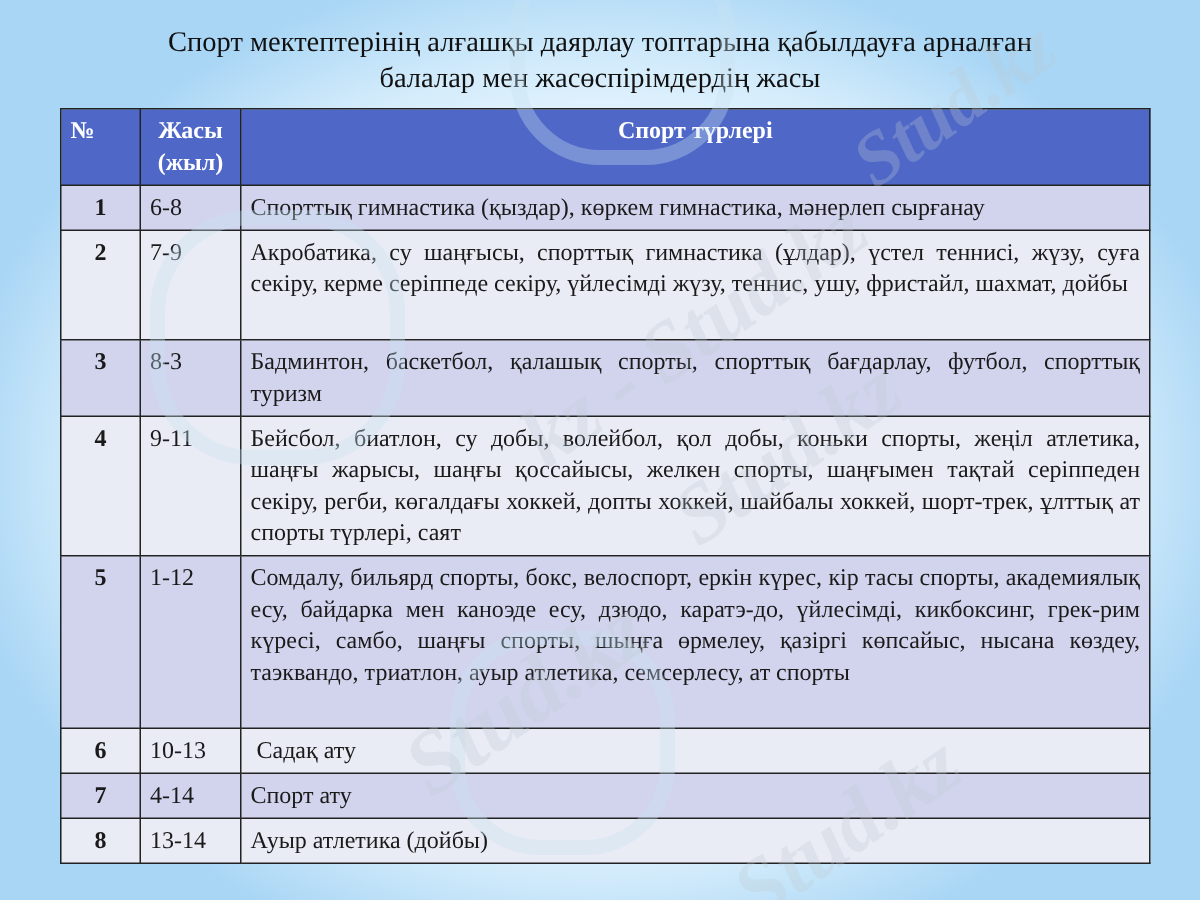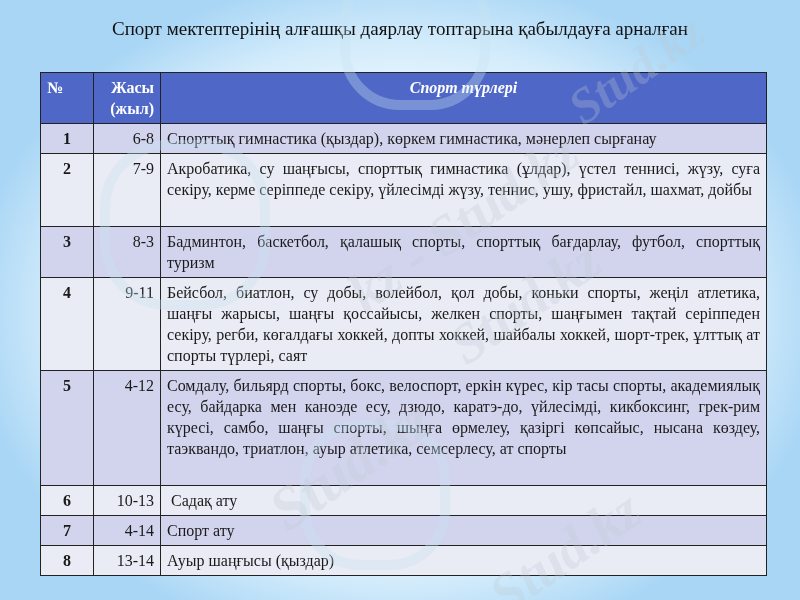--- a/index.html
+++ b/index.html
@@ -29,43 +29,44 @@
       border-collapse: collapse; table-layout: fixed; z-index: 2;
       font-size: 16px; line-height: 21px; color: #1a1a1a;
     }
     table.sports td, table.sports th {
       border: 1.5px solid #222; vertical-align: top; padding: 4px 6px;
     }
     table.sports th {
       background: #4f68c8; color: #fff; font-weight: bold; height: 42px;
     }
     th.col-num { width: 40px; text-align: left; padding-left: 8px; }
-    th.col-age { width: 54px; text-align: right; }
-    th.col-sport { text-align: center; font-style: italic; }
+    th.col-age { width: 54px; text-align: center; }
+    th.col-sport { text-align: center; }
     td.num { text-align: center; font-weight: bold; }
-    td.age { text-align: right; margin-top: 36px; }
+    td.age { text-align: left; margin-top: 36px; }
     td.sport { text-align: justify; }
     tr.odd td { background: #d2d4ee; }
     tr.even td { background: #e9ebf5; }
   </style>
 </head>
 <body>
 
 <div class="logo-ring" style="left:340px; top:-40px; width:130px; height:130px;"></div>
 <div class="logo-ring" style="left:100px; top:140px; width:150px; height:150px;"></div>
 <div class="logo-ring" style="left:300px; top:420px; width:130px; height:130px;"></div>
 
 <div class="watermark" style="left:560px; top:40px; font-size:50px;">Stud.kz</div>
 <div class="watermark" style="left:330px; top:190px; font-size:56px;">kz - Stud.kz</div>
 <div class="watermark" style="left:440px; top:270px; font-size:56px;">Stud.kz</div>
 <div class="watermark" style="left:260px; top:430px; font-size:60px;">Stud.kz</div>
 <div class="watermark" style="left:480px; top:520px; font-size:56px;">Stud.kz</div>
 
 <div class="title">
   <span class="title-line">Спорт мектептерінің алғашқы даярлау топтарына қабылдауға арналған</span>
+  <span class="title-line">балалар мен жасөспірімдердің жасы</span>
 </div>
 
 <table class="sports">
   <thead>
     <tr>
       <th class="col-num">№</th>
       <th class="col-age">Жасы (жыл)</th>
       <th class="col-sport">Спорт түрлері</th>
     </tr>
   </thead>
@@ -85,32 +86,32 @@
       <td class="age">8-3</td>
       <td class="sport">Бадминтон, баскетбол, қалашық спорты, спорттық бағдарлау, футбол, спорттық туризм</td>
     </tr>
     <tr class="even" style="height:93px;">
       <td class="num">4</td>
       <td class="age">9-11</td>
       <td class="sport">Бейсбол, биатлон, су добы, волейбол, қол добы, коньки спорты, жеңіл атлетика, шаңғы жарысы, шаңғы қоссайысы, желкен спорты, шаңғымен тақтай серіппеден секіру, регби, көгалдағы хоккей, допты хоккей, шайбалы хоккей, шорт-трек, ұлттық ат спорты түрлері, саят</td>
     </tr>
     <tr class="odd" style="height:115px;">
       <td class="num">5</td>
-      <td class="age">4-12</td>
+      <td class="age">1-12</td>
       <td class="sport">Сомдалу, бильярд спорты, бокс, велоспорт, еркін күрес,  кір тасы спорты, академиялық есу, байдарка мен каноэде есу, дзюдо, каратэ-до, үйлесімді, кикбоксинг, грек-рим күресі, самбо, шаңғы спорты, шыңға өрмелеу, қазіргі көпсайыс, нысана көздеу, таэквандо, триатлон, ауыр атлетика, семсерлесу, ат спорты</td>
     </tr>
     <tr class="even" style="height:30px;">
       <td class="num">6</td>
       <td class="age">10-13</td>
       <td class="sport" style="white-space:pre;"> Садақ ату</td>
     </tr>
     <tr class="odd" style="height:29px;">
       <td class="num">7</td>
       <td class="age">4-14</td>
       <td class="sport">Спорт ату</td>
     </tr>
     <tr class="even" style="height:30px;">
       <td class="num">8</td>
       <td class="age">13-14</td>
-      <td class="sport">Ауыр шаңғысы (қыздар)</td>
+      <td class="sport">Ауыр атлетика (дойбы)</td>
     </tr>
   </tbody>
 </table>
 
 </body></html>

